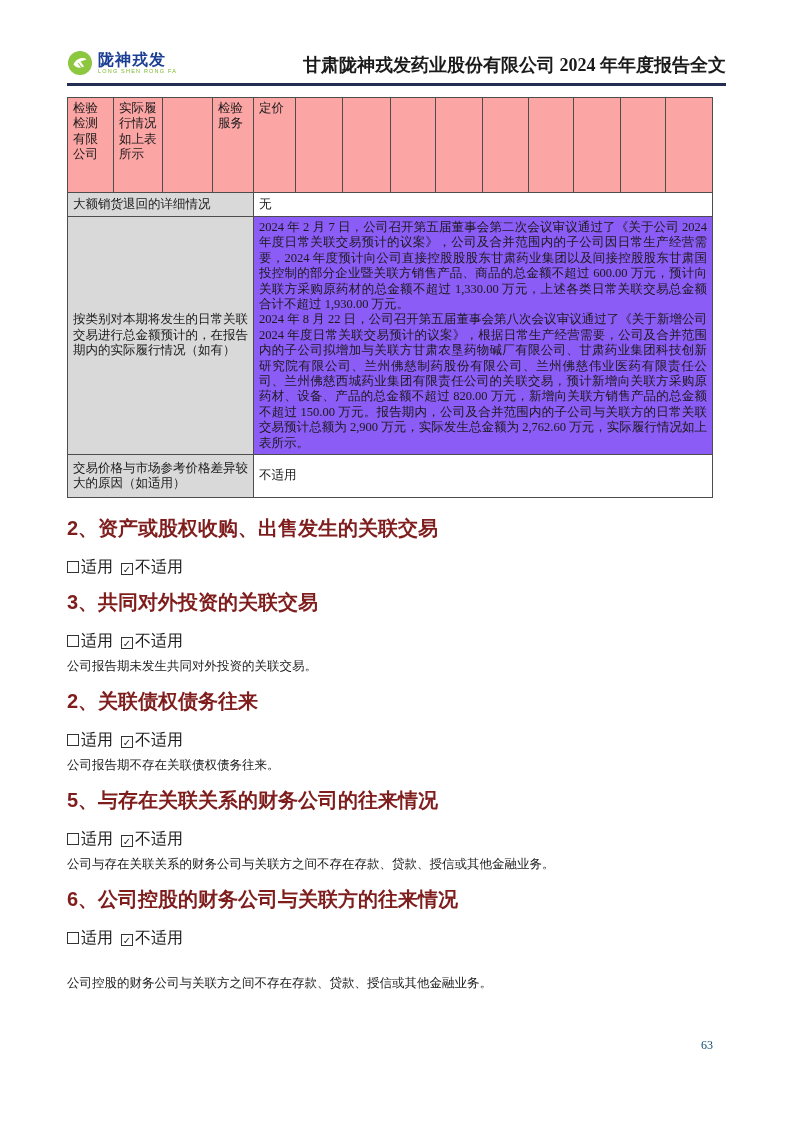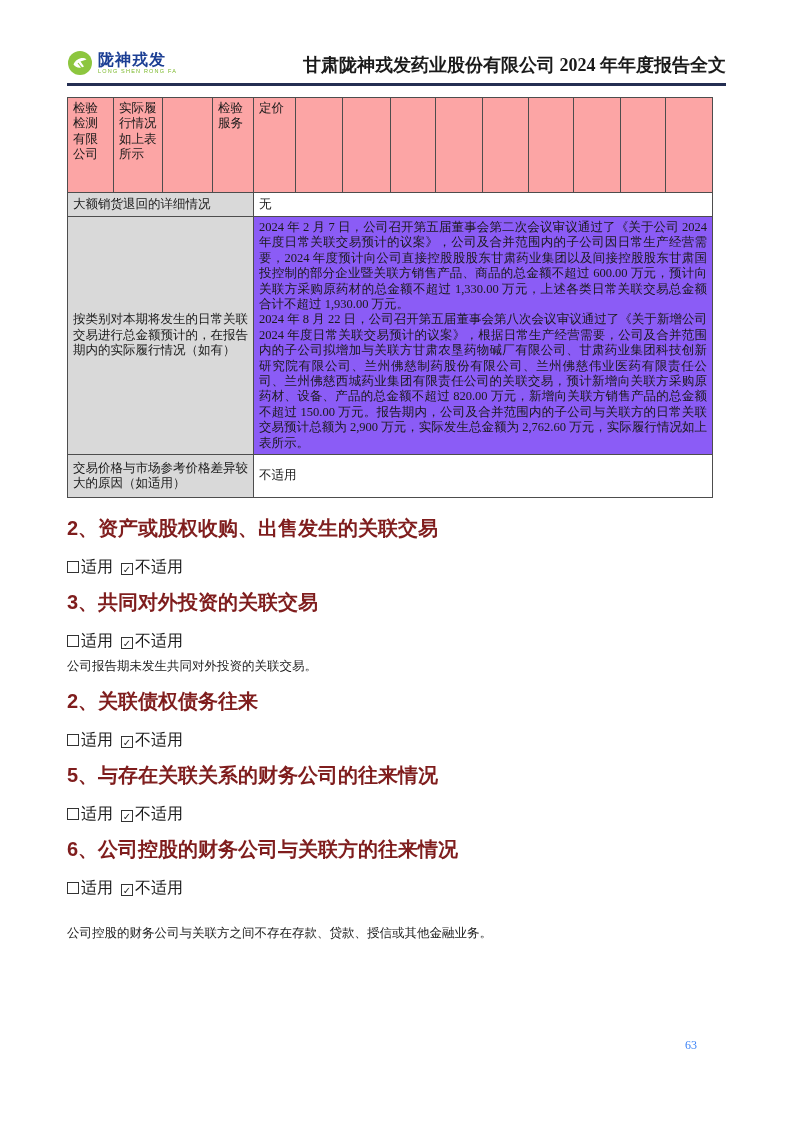--- a/index.html
+++ b/index.html
@@ -88,22 +88,22 @@
     text-align:center; line-height:11px; font-size:10px;
     font-family:"DejaVu Sans",sans-serif;
   }
   .cb.checked::after{ content:"✓"; }
   .cbl{ margin-right:8px; }
   .section p.body{ font-size:12.5px; line-height:16px; }
   .section.gap-body p.body{ margin-top:29px; }
 
   
   .page-number{
-    position:absolute; top:1038px; right:96px;
-    font-size:12px; color:#3b82f6;margin-left:32px;
+    position:absolute; top:1038px; right:80px;
+    font-size:12px; color:#0c4a6e;margin-left:32px;
   }
 </style>
 </head>
 <body>
 
 <div class="page">
 
   <header class="doc-header">
     <div class="logo">
       <svg width="26" height="26" viewBox="0 0 26 26">
@@ -186,27 +186,29 @@
         <span class="cb"></span><span class="cbl">适用</span><span class="cb checked"></span><span class="cbl">不适用</span>
       </div>
       <p class="body">公司报告期未发生共同对外投资的关联交易。</p>
     </div>
 
     <div class="section">
       <h2>2、关联债权债务往来</h2>
       <div class="cbline">
         <span class="cb"></span><span class="cbl">适用</span><span class="cb checked"></span><span class="cbl">不适用</span>
       </div>
+      <p class="body">公司报告期不存在关联债权债务往来。</p>
     </div>
 
     <div class="section">
       <h2>5、与存在关联关系的财务公司的往来情况</h2>
       <div class="cbline">
         <span class="cb"></span><span class="cbl">适用</span><span class="cb checked"></span><span class="cbl">不适用</span>
       </div>
+      <p class="body">公司与存在关联关系的财务公司与关联方之间不存在存款、贷款、授信或其他金融业务。</p>
     </div>
 
     <div class="section gap-body">
       <h2>6、公司控股的财务公司与关联方的往来情况</h2>
       <div class="cbline">
         <span class="cb"></span><span class="cbl">适用</span><span class="cb checked"></span><span class="cbl">不适用</span>
       </div>
       <p class="body">公司控股的财务公司与关联方之间不存在存款、贷款、授信或其他金融业务。</p>
     </div>
 

